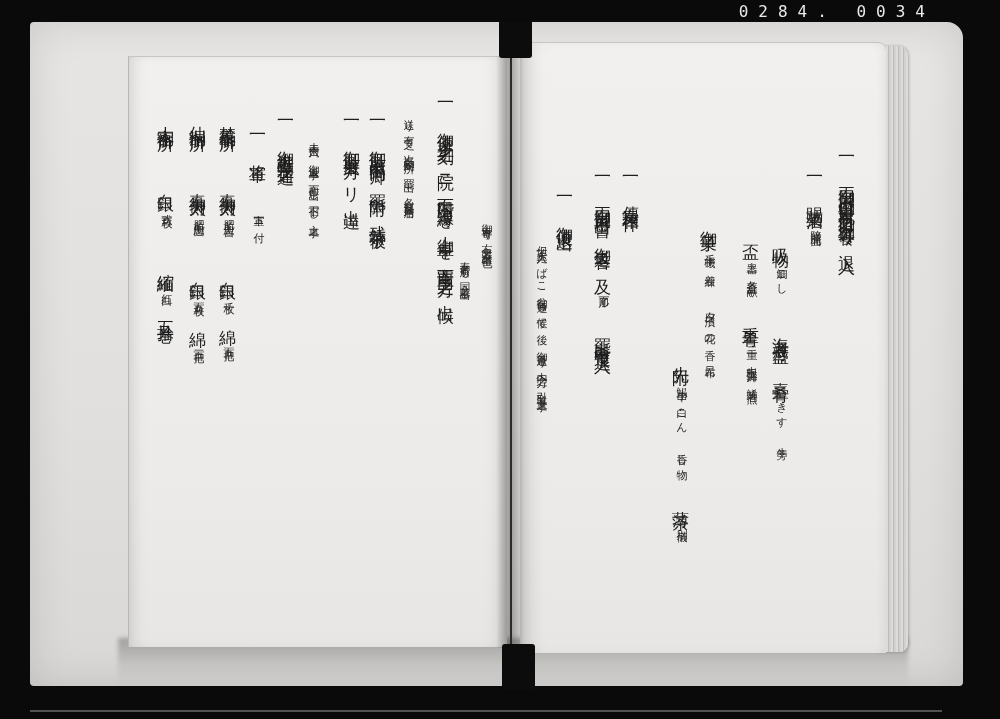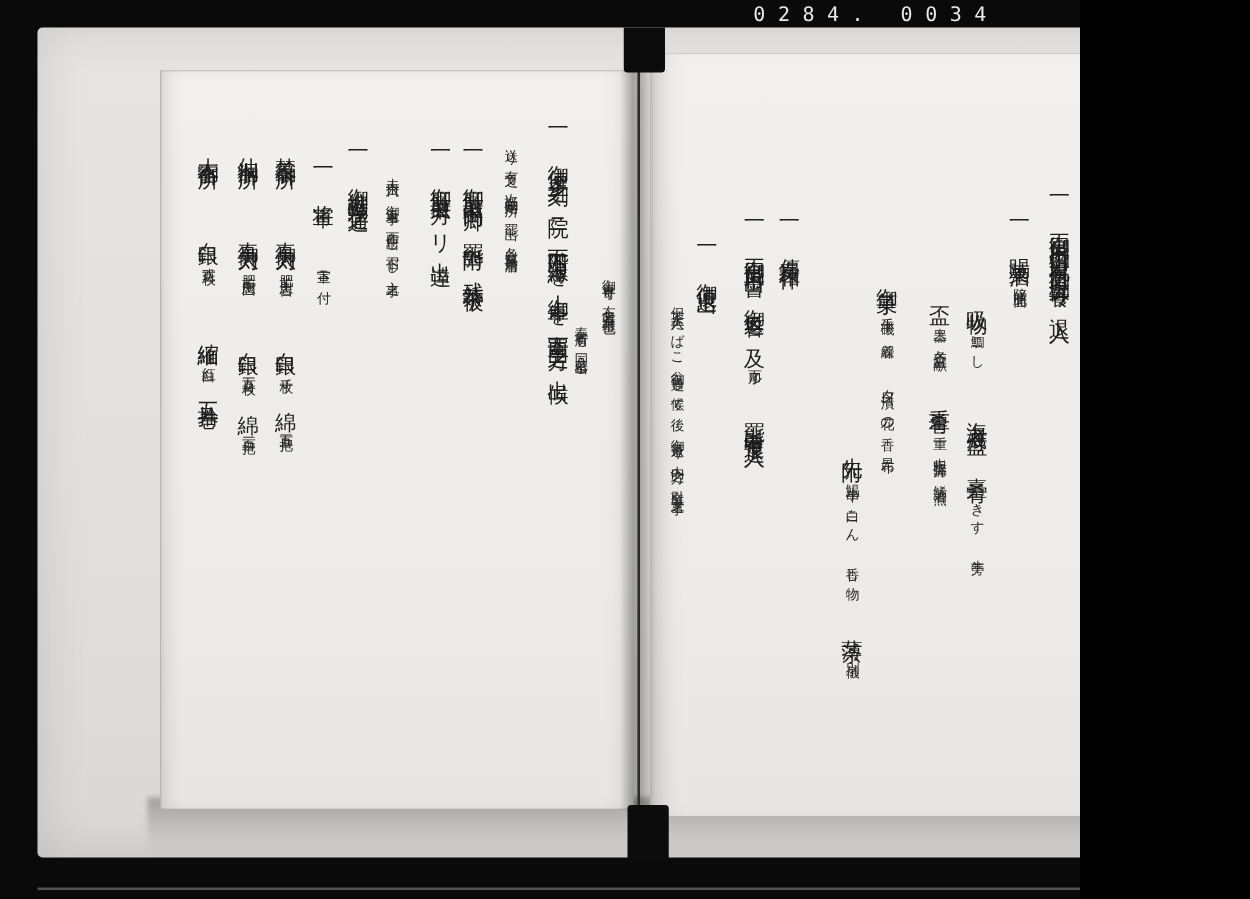--- a/index.html
+++ b/index.html
@@ -1,17 +1,17 @@
 <!DOCTYPE html>
 <html><head>
 <meta charset="utf-8">
 <style>
   html,body{margin:0;padding:0;background:#000;}
   #stage{
-    position:relative;width:864px;height:719px;overflow:hidden;
+    position:relative;width:1000px;height:719px;overflow:hidden;
     background:#0a0a0a;
     font-family:"DejaVu Sans",sans-serif;
   }
   
   .backdrop{
     position:absolute;left:30px;top:22px;width:933px;height:664px;
     background:linear-gradient(180deg,#e6e5e3 0%,#e1e0de 55%,#d9d8d6 100%);
     border-radius:4px 16px 4px 4px;
     box-shadow:inset 0 0 40px rgba(0,0,0,.12);
   }

